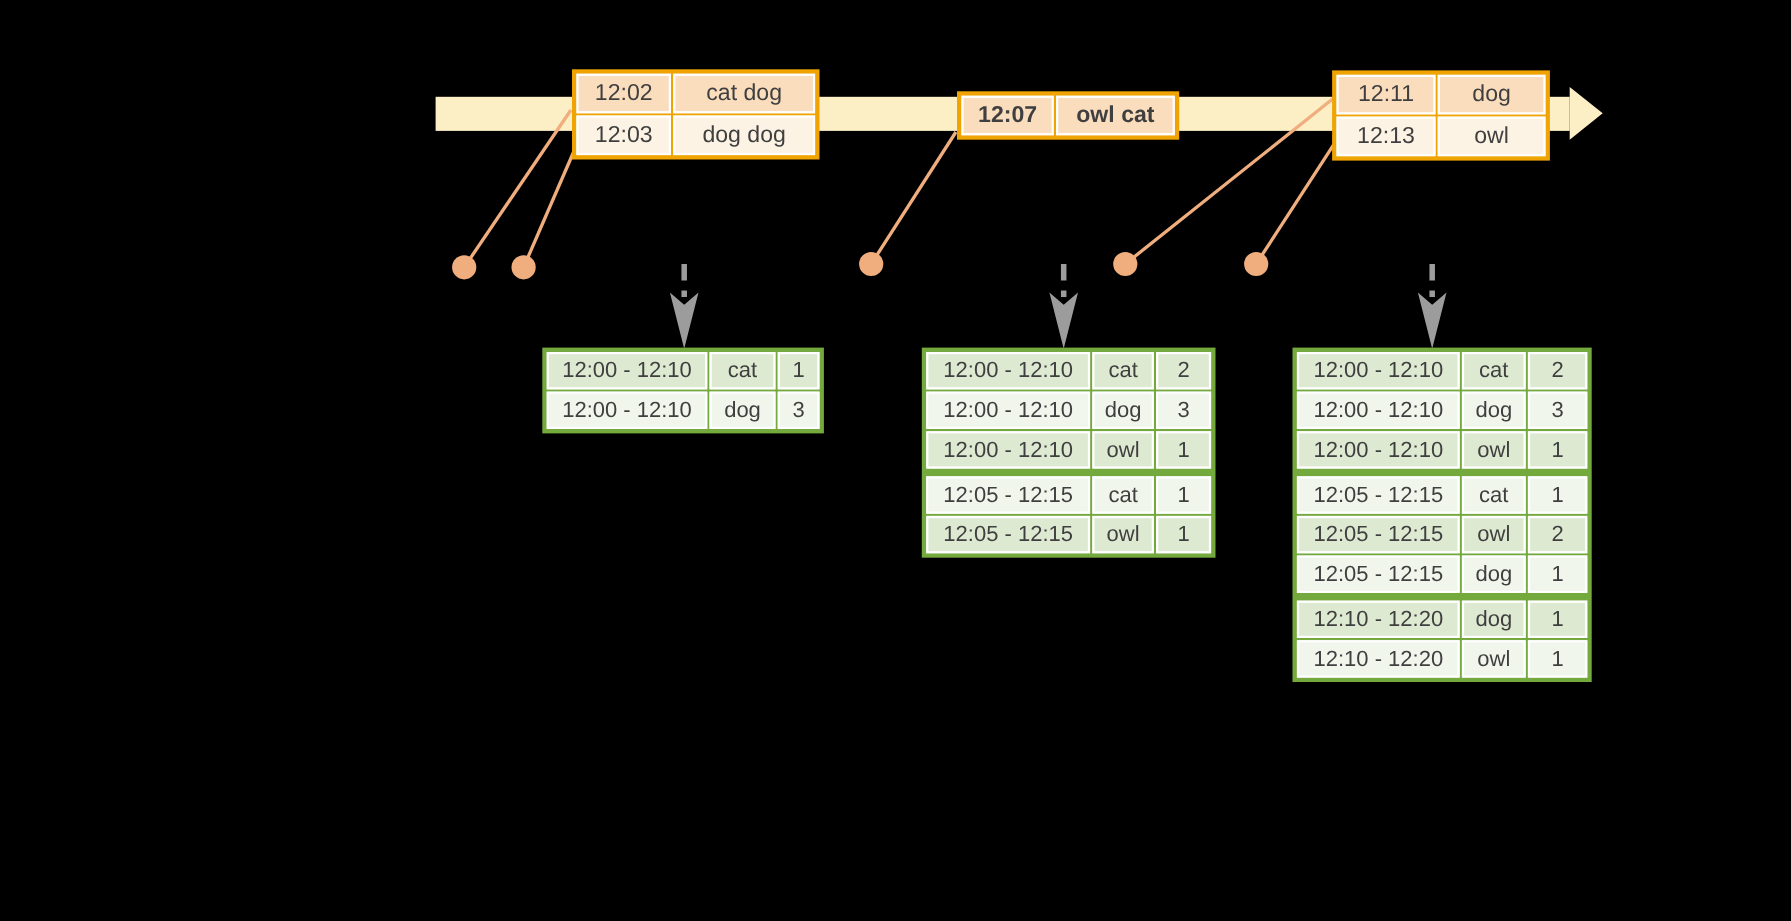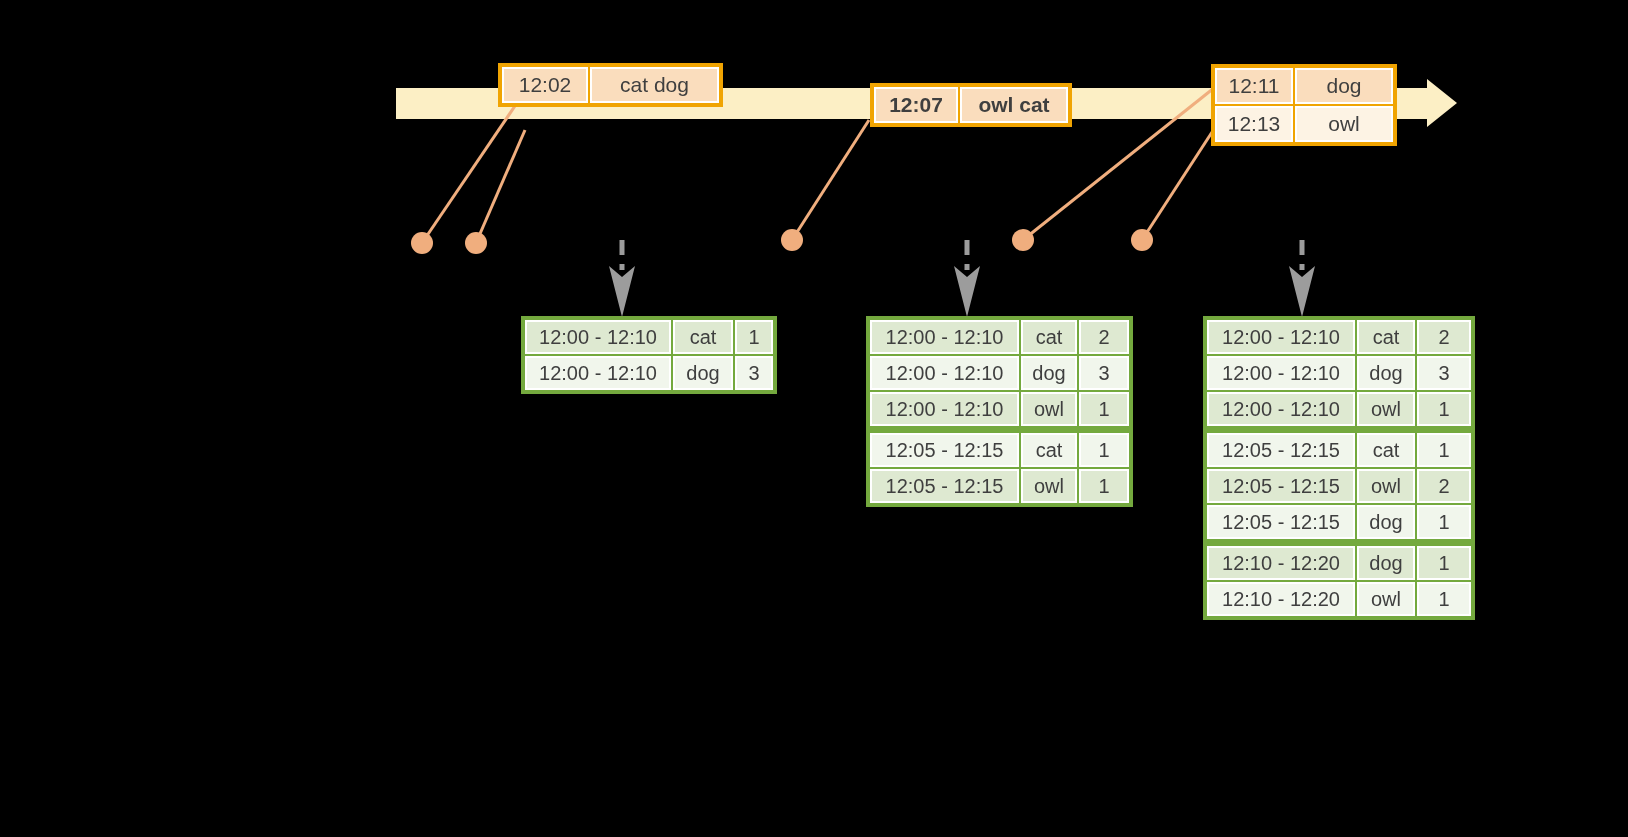--- a/index.html
+++ b/index.html
@@ -19,42 +19,42 @@
   
   .overlay{position:absolute;left:0;top:0;width:1628px;height:837px;}
   .tl-head{fill:var(--timeline);}
   .sl{stroke:var(--salmon);stroke-width:3;}
   .dot{fill:var(--salmon);}
   .ga{stroke:var(--gray);stroke-width:5;stroke-dasharray:15 9;}
   .gah{fill:var(--gray);}
   
   .tbl{position:absolute;padding:4px;}
   .tbl.event{background:var(--gold);}
-  .tbl.result{background:var(--green);margin-left:28px;}
+  .tbl.result{background:var(--green);}
   .row{display:flex;}
   .cell{
     box-sizing:border-box;
     border:2px solid var(--cellb,#fff);
     display:flex;align-items:center;justify-content:center;
     white-space:nowrap;
   }
   .cell + .cell{margin-left:2px;}
   .event .cell{height:36px;font-size:21px;}
   .result .cell{height:34px;font-size:20px;}
   .event .dark .cell{background:var(--event-dark);}
   .event .light .cell{background:var(--event-light);}
   .result .dark .cell{background:var(--result-dark);}
   .result .light .cell{background:var(--result-light);}
   
-  .t-e1{left:498px;top:63px;}
+  .t-e1{left:520px;top:63px;}
   .t-e1 .c-time{width:86px}.t-e1 .c-words{width:129px}
   .t-e2{left:870px;top:83px;font-weight:bold;}
   .t-e2 .c-time{width:84px}.t-e2 .c-words{width:108px}
   .t-e3{left:1211px;top:64px;}
-  .t-e3 .c-time{width:78px}.t-e3 .c-words{width:98px}
+  .t-e3 .c-time{width:90px}.t-e3 .c-words{width:98px}
   .t-g1{left:493px;top:316px;}
   .t-g1 .c-win{width:146px}.t-g1 .c-word{width:60px}.t-g1 .c-count{width:38px}
   .t-g2{left:838px;top:316px;}
   .t-g2 .c-win{width:149px}.t-g2 .c-word{width:56px}.t-g2 .c-count{width:50px}
   .t-g3{left:1175px;top:316px;}
   .t-g3 .c-win{width:148px}.t-g3 .c-word{width:58px}.t-g3 .c-count{width:54px}
 </style>
 </head>
 <body>
 
@@ -90,20 +90,24 @@
       <line class="ga" x1="1302" y1="240" x2="1302" y2="270"></line>
       <path class="gah" d="M1289,266 L1302,317 L1315,266 L1302,277 Z"></path>
     </g>
   </svg>
 
   <div class="tbl event t-e1">
       <div class="row dark">
         <div class="cell c-time">12:02</div>
         <div class="cell c-words">cat dog</div>
       </div>
+      <div class="row light" style="margin-top: 2px;">
+        <div class="cell c-time">12:03</div>
+        <div class="cell c-words">dog dog</div>
+      </div>
     </div>
   <div class="tbl event t-e2">
       <div class="row dark">
         <div class="cell c-time">12:07</div>
         <div class="cell c-words">owl cat</div>
       </div>
     </div>
   <div class="tbl event t-e3">
       <div class="row dark">
         <div class="cell c-time">12:11</div>

